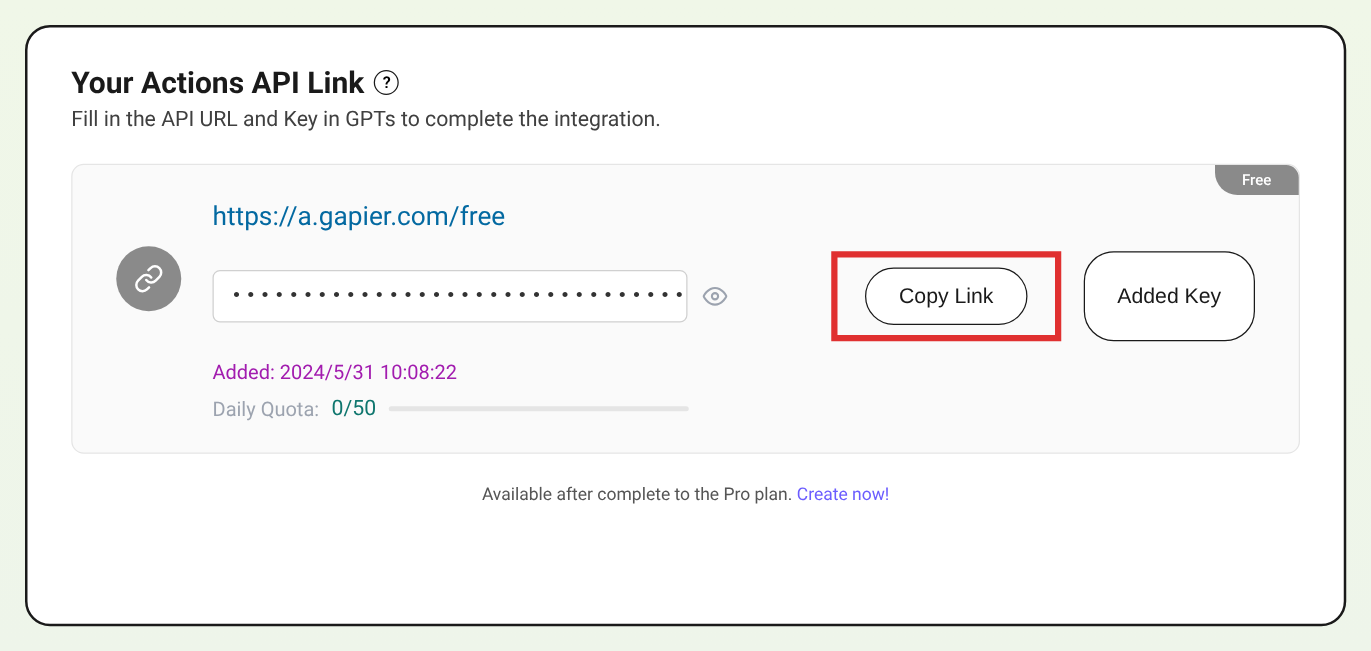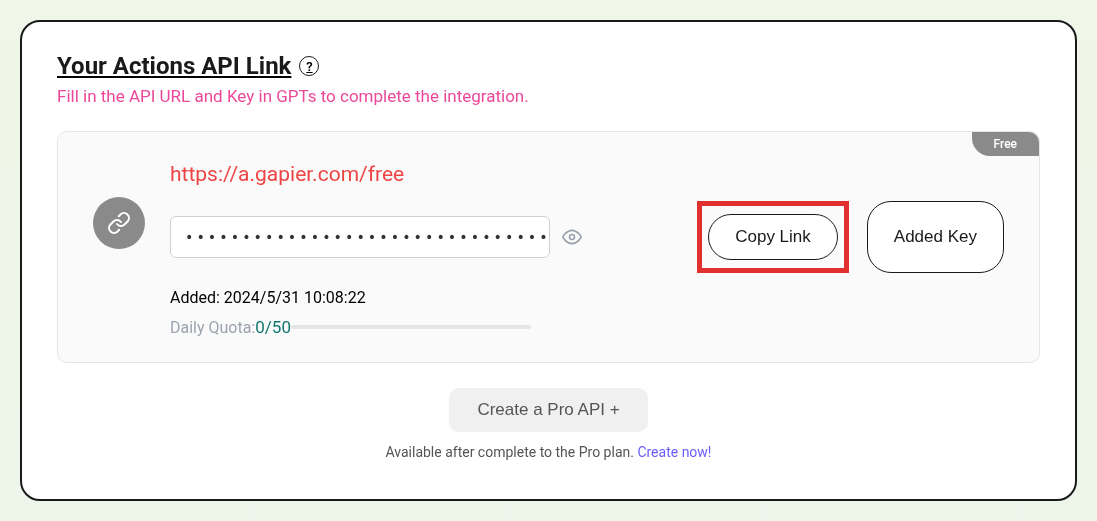--- a/index.html
+++ b/index.html
@@ -22,42 +22,41 @@
       height: 481px;
     }
     .header {
       margin-bottom: 25px;
     }
     .title-row {
       display: flex;
       align-items: center;
       gap: 8px;
       margin-bottom: 6px;
-      text-decoration: underline;
     }
     .title {
       font-size: 24px;
       font-weight: 700;
       color: #1a1a1a;
     }
     .help-icon {
       width: 20px;
       height: 20px;
       border: 1.5px solid #1a1a1a;
       border-radius: 50%;
       display: flex;
       align-items: center;
       justify-content: center;
       font-size: 13px;
       font-weight: 600;
       cursor: pointer;
     }
     .subtitle {
       font-size: 17px;
-      color: #ec4899;
+      color: #404040;
     }
     .api-box {
       background: #fafafa;
       border: 1px solid #e5e5e5;
       border-radius: 10px;
       padding: 30px 35px 25px 35px;
       position: relative;
       margin-bottom: 25px;
     }
     .free-badge {
@@ -89,21 +88,21 @@
     }
     .link-icon-circle svg {
       width: 24px;
       height: 24px;
     }
     .api-details {
       flex: 1;
     }
     .api-url {
       font-size: 21px;
-      color: #ef4444;
+      color: #0369a1;
       margin-bottom: 15px;
     }
     .key-row {
       display: flex;
       align-items: center;
       gap: 12px;
       margin-bottom: 15px;
     }
     .masked-input {
       flex: 0 0 380px;
@@ -133,31 +132,32 @@
       padding: 12px 26px;
       border: 1.5px solid #1a1a1a;
       border-radius: 24px;
       background: white;
       font-size: 17px;
       cursor: pointer;
       color: #1a1a1a;
     }
     .highlight-box {
       border: 5px solid #e03030;
-      padding: 8px 6px;
+      padding: 8px 22px;
       display: inline-block;
     }
     .added-line {
       font-size: 16px;
-      color: #000000;
+      color: #a21caf;
       margin-bottom: 10px;
     }
     .quota-row {
       display: flex;
       align-items: center;
+      gap: 10px;
     }
     .quota-label {
       font-size: 16px;
       color: #9ca3af;
     }
     .quota-value {
       font-size: 17px;
       color: #0f766e;
     }
     .progress-bar {
@@ -228,18 +228,17 @@
         <div class="quota-row">
           <span class="quota-label">Daily Quota:</span>
           <span class="quota-value">0/50</span>
           <div class="progress-bar"></div>
         </div>
       </div>
     </div>
   </div>
 
   <div class="bottom-section">
-    <button class="pro-api-btn">Create a Pro API +</button>
     <div class="upgrade-text">
       <span>Available after complete to the Pro plan. </span><span class="upgrade-link">Create now!</span>
     </div>
   </div>
 </div>
 
 </body></html>

